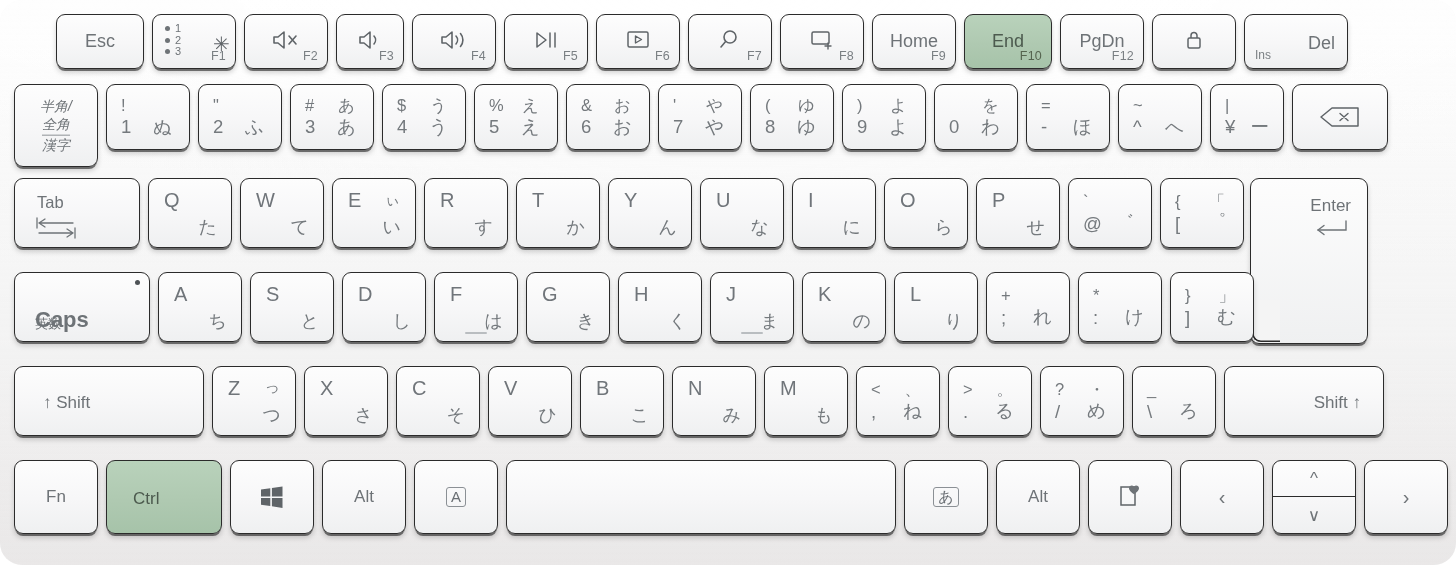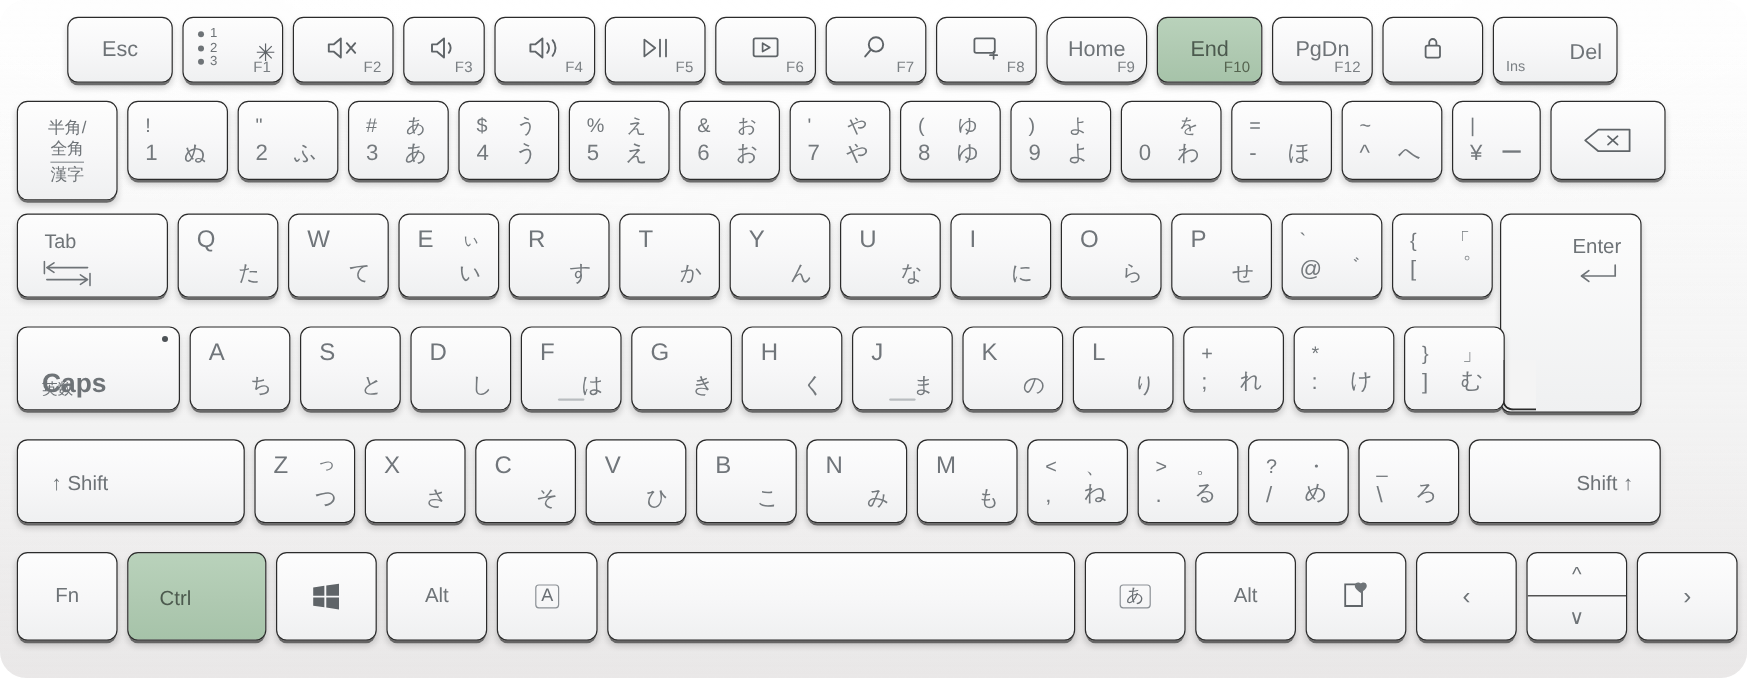--- a/index.html
+++ b/index.html
@@ -203,21 +203,21 @@
     <div class="key fkey" style="width:84px;">
       <span class="lbl-center" style="padding-bottom:4px;">
         <svg width="32" height="22" viewBox="0 0 32 22">
             <rect x="6" y="3" width="17" height="12" rx="1.5" fill="none" stroke="#5f6468" stroke-width="1.5"></rect>
             <path d="M22 14v6M19 17h6" stroke="#5f6468" stroke-width="1.4" stroke-linecap="round"></path>
           </svg>
       </span>
       <span class="fn-tag">F8</span>
     </div>
 
-    <div class="key fkey" style="width:84px;border-radius:16px;">
+    <div class="key fkey" style="width:84px;">
       <span class="f-main">Home</span>
       <span class="fn-tag">F9</span>
     </div>
 
     <div class="key fkey green" style="width:88px;">
       <span class="f-main" style="color:#4c5a4e;">End</span>
       <span class="fn-tag" style="color:#55644f;">F10</span>
     </div>
 
 
@@ -236,21 +236,21 @@
     </div>
 
     <div class="key fkey" style="width:104px;">
       <span class="br" style="font-size:18px;bottom:14px;">Del</span>
       <span style="position:absolute;left:10px;bottom:6px;font-size:12px;color:#7a7f83;">Ins</span>
     </div>
   </div>
 
   <div class="row numrow" style="left:14px;top:84px;">
 
-    <div class="key" style="width:84px;height:83px;">
+    <div class="key" style="width:84px;height:83px;font-style:italic;">
       <div class="c-mid jp3">
         <div>半角/</div>
         <div class="u">全角</div>
         <div>漢字</div>
       </div>
     </div>
 
     <div class="key" style="width:84px;height:66px;">
       <span class="q tl">!</span>
       <span class="q bl">1</span>

